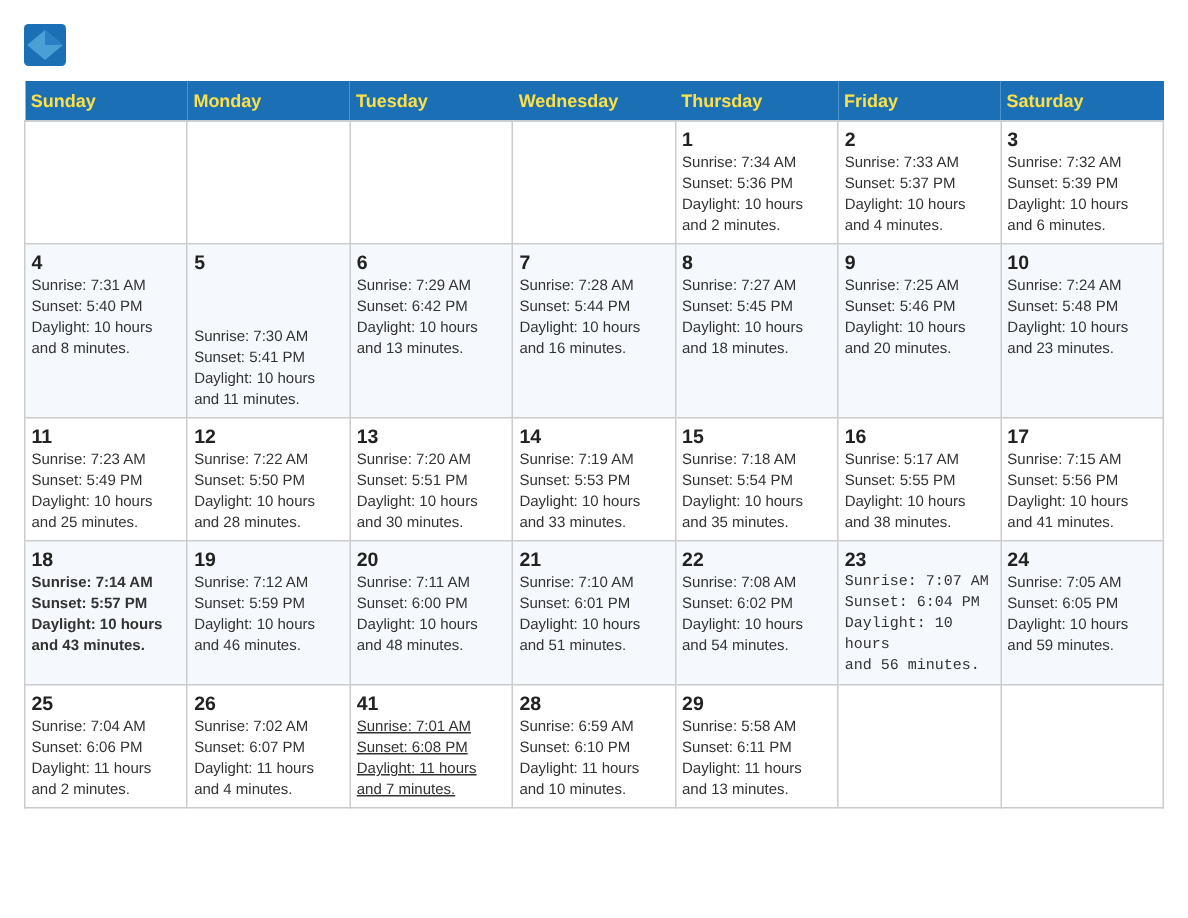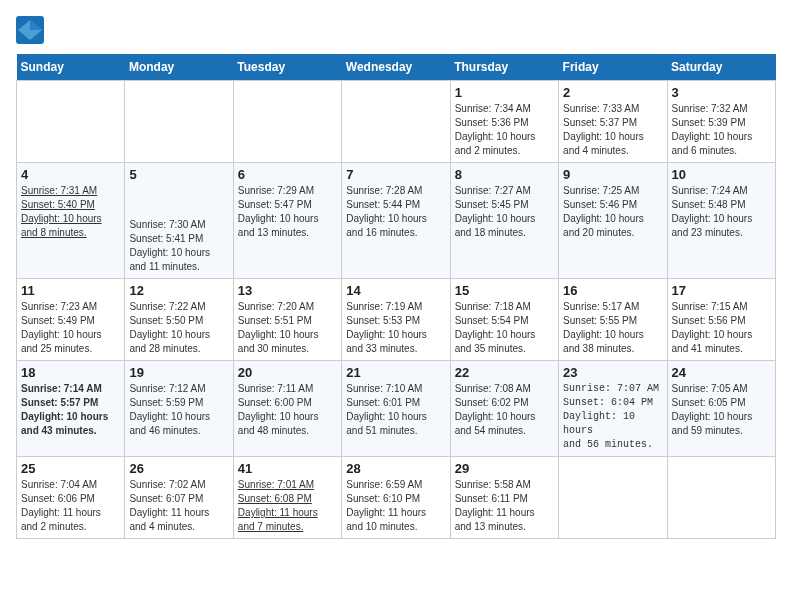--- a/index.html
+++ b/index.html
@@ -46,21 +46,21 @@
       font-size: 16px;
       color: #444;
     }
     table {
       width: 100%;
       border-collapse: collapse;
       font-size: 11px;
     }
     thead tr th {
       background-color: #1a6fb5;
-      color: #ffffff;
+      color: #fde047;
       padding: 6px 4px;
       text-align: left;
       font-size: 12px;
       font-weight: bold;
     }
     tbody tr td {
       border: 1px solid #ccc;
       vertical-align: top;
       padding: 4px;
       width: calc(100% / 7);
@@ -145,36 +145,36 @@
           <span class="day-number">3</span>
           <div class="day-info" style="white-space: pre-line;">Sunrise: 7:32 AM
 Sunset: 5:39 PM
 Daylight: 10 hours
 and 6 minutes.</div>
         </td>
       </tr>
       <tr>
         <td>
           <span class="day-number">4</span>
-          <div class="day-info" style="white-space: pre-line; text-decoration: underline;">Sunrise: 7:31 AM
+          <div class="day-info" style="white-space: pre-line;">Sunrise: 7:31 AM
 Sunset: 5:40 PM
 Daylight: 10 hours
 and 8 minutes.</div>
         </td>
         <td>
           <span class="day-number">5</span>
           <div class="day-info" style="white-space: pre-line; margin-top: 36px;">Sunrise: 7:30 AM
 Sunset: 5:41 PM
 Daylight: 10 hours
 and 11 minutes.</div>
         </td>
         <td>
           <span class="day-number">6</span>
           <div class="day-info" style="white-space: pre-line;">Sunrise: 7:29 AM
-Sunset: 5:47 PM
+Sunset: 6:42 PM
 Daylight: 10 hours
 and 13 minutes.</div>
         </td>
         <td>
           <span class="day-number">7</span>
           <div class="day-info" style="white-space: pre-line;">Sunrise: 7:28 AM
 Sunset: 5:44 PM
 Daylight: 10 hours
 and 16 minutes.</div>
         </td>

